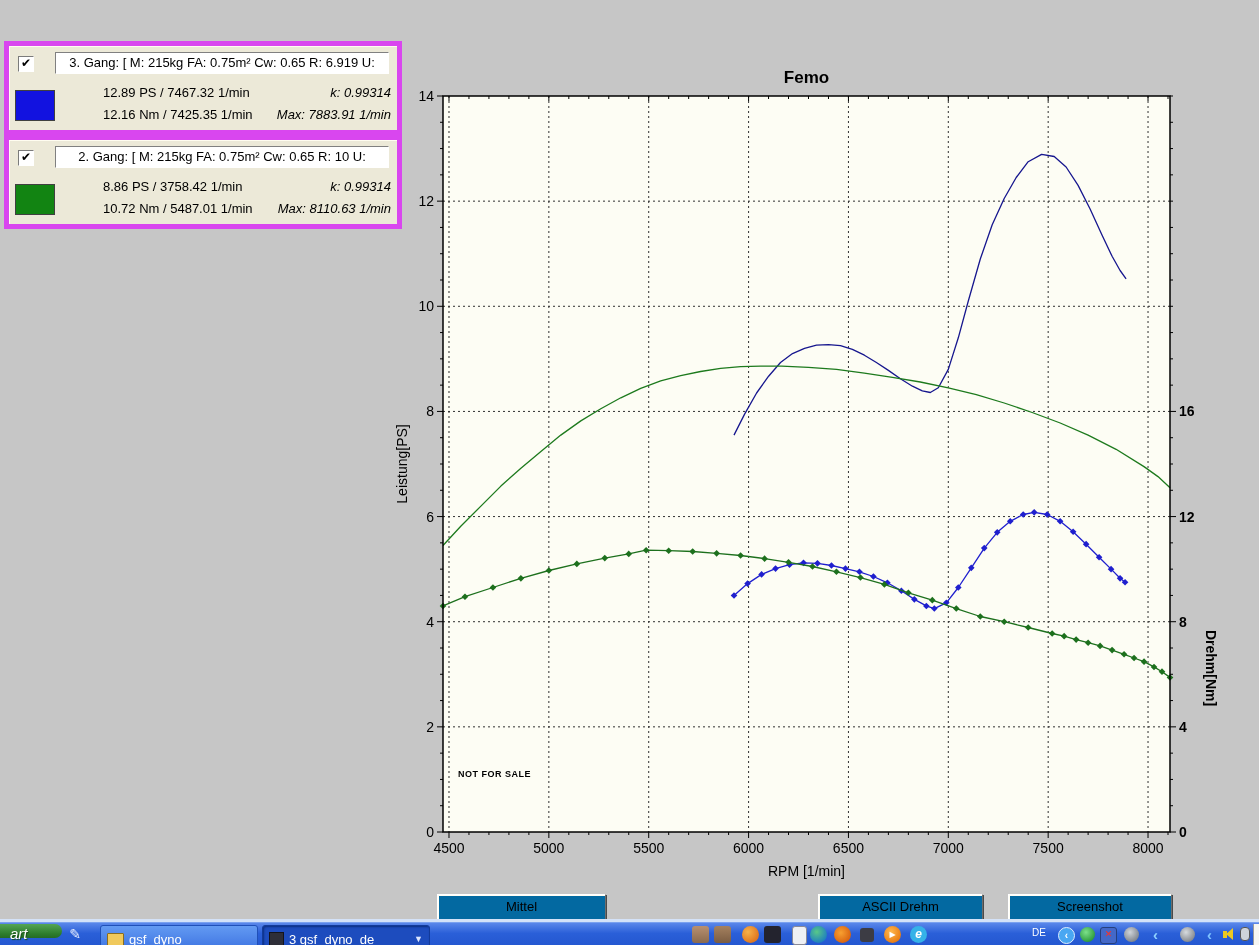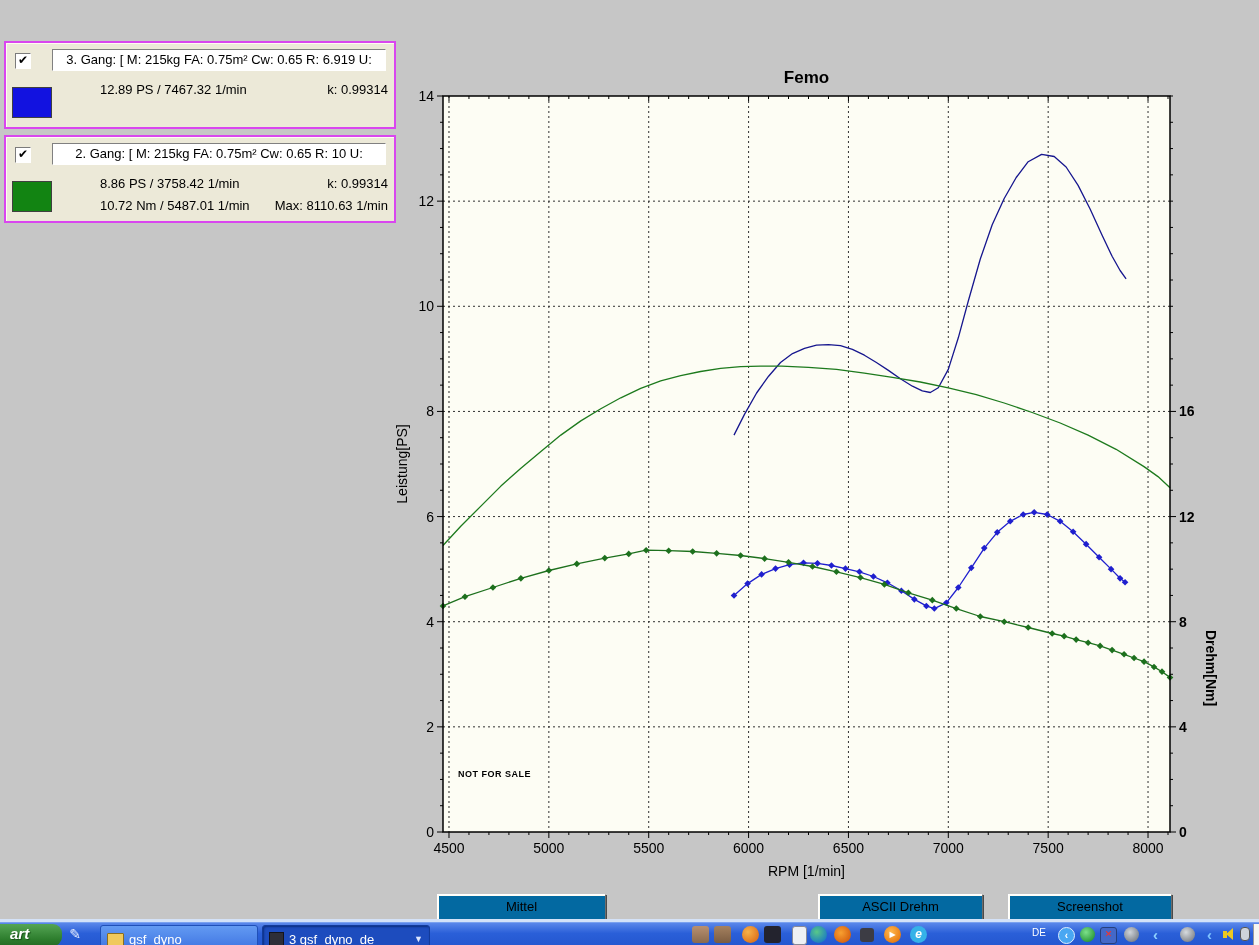--- a/index.html
+++ b/index.html
@@ -3,52 +3,52 @@
 <meta charset="utf-8">
 <style>
   html,body{margin:0;padding:0;}
   body{
     width:1259px;height:945px;position:relative;overflow:hidden;
     background:#c6c6c6;
     font-family:"Liberation Sans",sans-serif;color:#000;
   }
   
   .legend-panel{position:absolute;left:4px;width:388px;height:84px;
-    background:#ece9d8;border:2px solid #d946ef;box-shadow:inset 1px 1px 0 #fffdf0;}
+    background:#ece9d8;border:5px solid #d946ef;box-shadow:inset 1px 1px 0 #fffdf0;}
   #legend-1{top:41px;} #legend-2{top:135px;}
   .legend-checkbox{position:absolute;left:9px;top:10px;width:14px;height:14px;background:#fff;
     border:1px solid #7b7b7b;border-bottom-color:#fff;border-right-color:#fff;
     font-size:12px;line-height:13px;text-align:center;color:#000;cursor:default;}
   .legend-checkbox.checked::after{content:"✔";}
   .legend-field{position:absolute;left:46px;top:6px;width:332px;height:20px;background:#fff;
     border:1px solid #808080;border-bottom-color:#fff;border-right-color:#fff;
     font-size:13px;line-height:20px;text-align:center;white-space:nowrap;overflow:hidden;}
   .legend-swatch{position:absolute;left:6px;top:44px;width:38px;height:29px;border:1px solid #404040;}
   .legend-row{position:absolute;left:58px;right:6px;display:flex;justify-content:space-between;
     font-size:13px;white-space:nowrap;margin-left:36px;}
-  .legend-row .right{text-align:center;}
+  .legend-row .right{text-align:center;font-style:italic;}
   .row1{top:39px;} .row2{top:61px;}
   
   #chart-wrap{position:absolute;left:380px;top:55px;width:879px;height:835px;}
   svg text{font-family:"Liberation Sans",sans-serif;fill:#000;}
   
   .win-btn{position:absolute;height:25px;background:#0369a1;
     border:1px solid #6d6d6d;border-top-color:#fff;border-left-color:#fff;
     box-shadow:1px 1px 0 #4a4a4a, inset 1px 1px 0 #fffef4;
     font-size:13px;text-align:center;line-height:23px;cursor:default;}
   #btn-mittel{left:437px;top:894px;width:167px;}
   #btn-ascii{left:818px;top:894px;width:163px;}
   #btn-screenshot{left:1008px;top:894px;width:162px;}
   
   #pre-taskbar{position:absolute;left:0;top:919px;width:1259px;height:3px;background:#d4e2f8;}
   #taskbar{position:absolute;left:0;top:922px;width:1259px;height:23px;
     background:linear-gradient(#5a87ea,#2a5fd8 45%,#2457d0);border-top:1px solid #7aa1ef;}
-  #start-button{position:absolute;left:0;top:1px;width:62px;height:22px;
+  #start-button{position:absolute;left:0;top:1px;width:62px;height:14px;
     background:linear-gradient(#55a555,#2d7d2d 70%,#256b25);
-    border-radius:0 9px 9px 0;color:#fff;font-style:italic;font-weight:bold;font-size:15px;
+    border-radius:0 9px 9px 0;color:#fff;font-style:italic;font-weight:normal;font-size:15px;
     line-height:20px;padding-left:10px;box-sizing:border-box;text-shadow:1px 1px 1px #174d17;}
   .ql-icon{position:absolute;top:3px;width:18px;height:17px;font-size:14px;line-height:16px;
     text-align:center;color:#eef3ff;}
   #ql-pen{left:66px;}
   .tb-btn{position:absolute;top:2px;height:28px;border-radius:3px;display:flex;align-items:center;
     gap:5px;padding:0 6px;box-sizing:border-box;color:#fff;font-size:13px;white-space:nowrap;overflow:hidden;}
   #tb-btn-1{left:100px;width:158px;background:linear-gradient(#639af2,#3a70e0);border:1px solid #2050b8;}
   #tb-btn-2{left:262px;width:168px;background:#1d4cbe;border:1px solid #123a9a;
     box-shadow:inset 1px 1px 2px #0c2f80;}
   .folder-icon{width:15px;height:11px;background:#f0c95c;border:1px solid #8a6d1f;border-radius:1px;flex:0 0 auto;}
@@ -87,20 +87,24 @@
 </head>
 <body>
 
 <div class="legend-panel" id="legend-1">
   <div class="legend-checkbox checked"></div>
   <div class="legend-field">3. Gang: [ M: 215kg  FA: 0.75m²  Cw: 0.65  R: 6.919  U:</div>
   <div class="legend-swatch" style="background: rgb(18, 18, 224);"></div>
   <div class="legend-row row1">
     <span>12.89 PS / 7467.32 1/min</span>
     <span class="right">k: 0.99314</span>
+  </div>
+  <div class="legend-row row2">
+    <span>12.16 Nm / 7425.35 1/min</span>
+    <span class="right">Max: 7883.91 1/min</span>
   </div>
 </div>
 
 <div class="legend-panel" id="legend-2">
   <div class="legend-checkbox checked"></div>
   <div class="legend-field">2. Gang: [ M: 215kg  FA: 0.75m²  Cw: 0.65  R: 10  U:</div>
   <div class="legend-swatch" style="background: rgb(18, 132, 18);"></div>
   <div class="legend-row row1">
     <span>8.86 PS / 3758.42 1/min</span>
     <span class="right">k: 0.99314</span>

